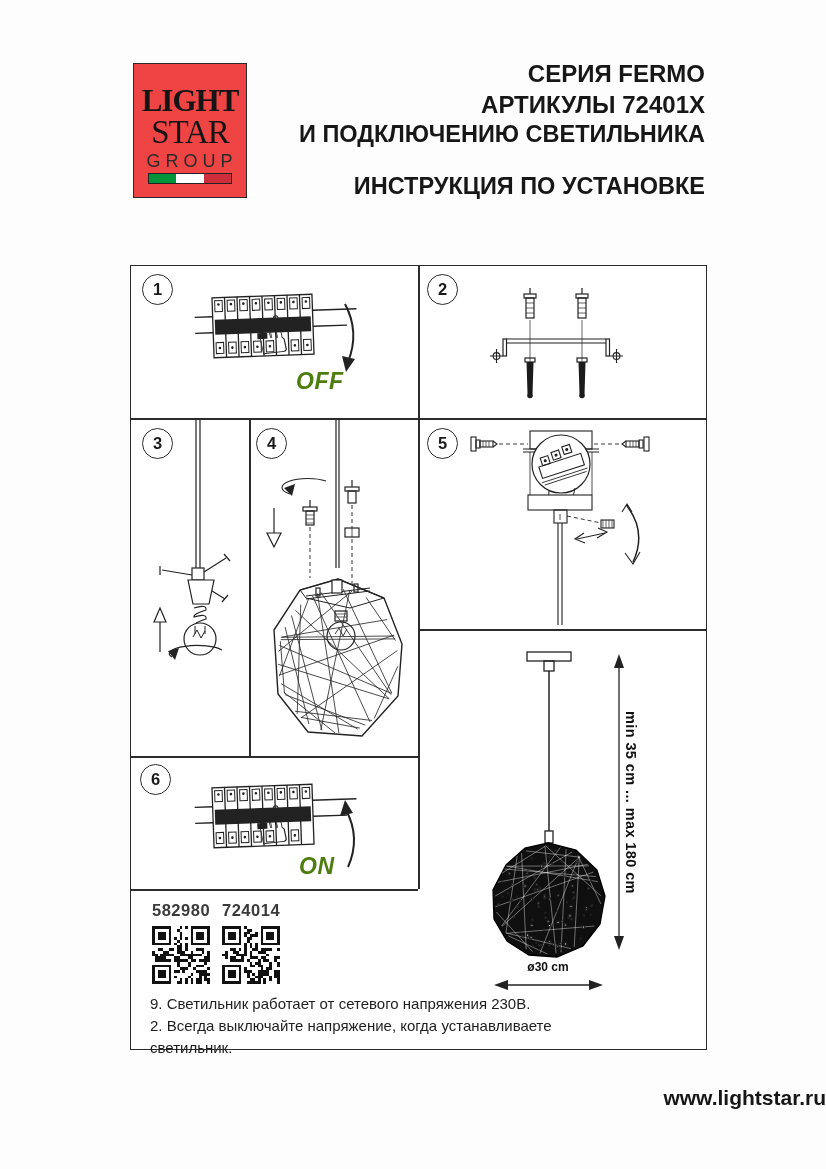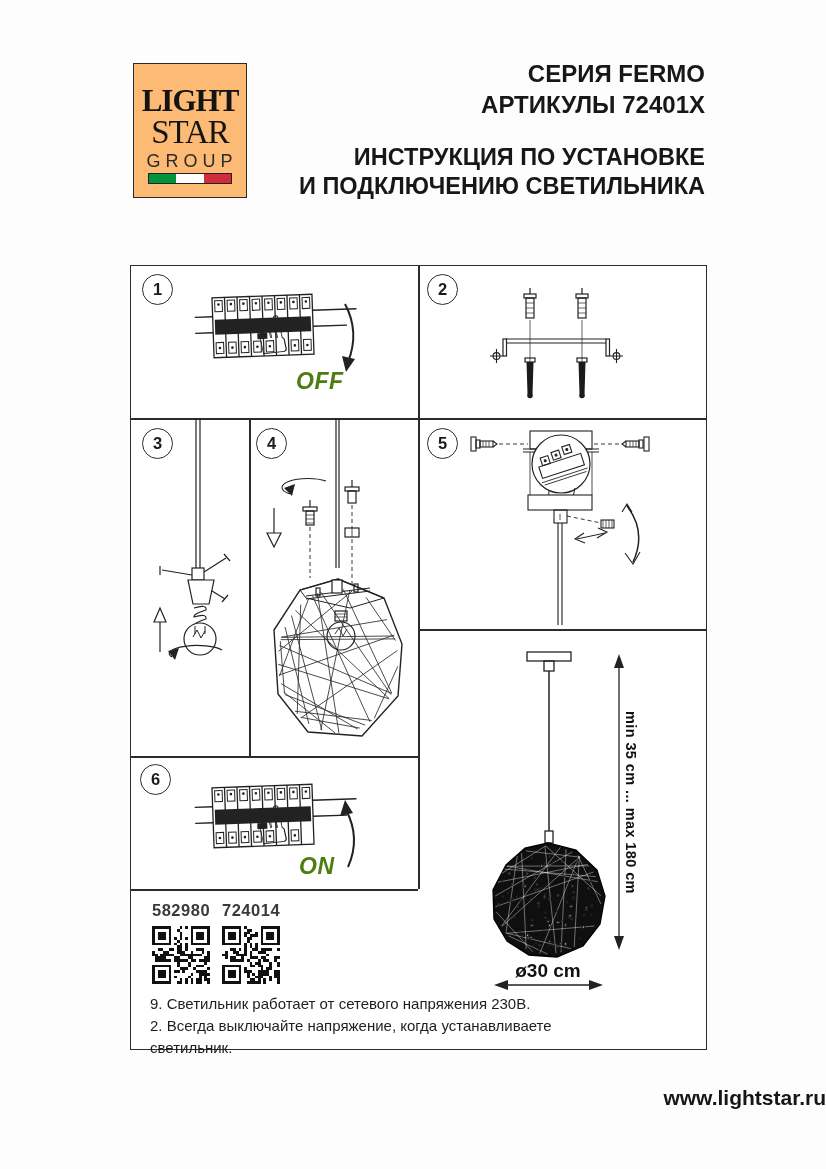--- a/index.html
+++ b/index.html
@@ -1,21 +1,21 @@
 <!DOCTYPE html>
 <html style="--flag-green: #00953a; --flag-red: #ce2e3b; --line: #2c2c2c;"><head>
 <meta charset="utf-8">
 <style>
   :root{ --line:#2c2c2c; --flag-green:#00953a; --flag-red:#ce2e3b; }
   html,body{margin:0;padding:0;background:#fff;}
   .page{position:relative;width:826px;height:1169px;background:#fdfdfd;overflow:hidden;
         font-family:"Liberation Sans",sans-serif;color:#1c1c1c;}
   
   .logo{position:absolute;left:133px;top:63px;width:112px;height:133px;border:1.5px solid #2a2a2a;
-        background:#fdba74;text-align:center;}
+        background:#ef4444;text-align:center;}
   .logo-light{font-family:"Liberation Serif",serif;font-weight:700;font-size:31px;line-height:30px;
         margin-top:22px;letter-spacing:-1px;color:#141414;}
   .logo-star{font-family:"Liberation Serif",serif;font-weight:400;font-size:33px;line-height:32px;
         letter-spacing:-1px;color:#141414;}
   .logo-group{font-size:18px;letter-spacing:5px;color:#2b2b2b;margin-top:3px;margin-left:4px;}
   .flag{position:absolute;left:14px;bottom:13px;width:82px;height:9px;border:1px solid #222;
         display:flex;}
   .flag i{flex:1;display:block;}
   .flag .fg{background:var(--flag-green);} .flag .fw{background:#fff;} .flag .fr{background:var(--flag-red);}
   .title-block{position:absolute;right:121px;top:58px;text-align:right;font-weight:700;color:#171717;}
@@ -31,21 +31,21 @@
            font-size:16.5px;font-weight:700;display:flex;align-items:center;justify-content:center;
            background:#fff;color:#1a1a1a;}
   
   svg.draw{position:absolute;overflow:visible;}
   .hand-icon{position:absolute;font-size:52px;color:#222;transform:rotate(-12deg);line-height:1;
              font-family:"DejaVu Sans",sans-serif;}
   .onoff{position:absolute;font-size:23px;font-weight:700;letter-spacing:0.5px;color:#4d7c0f;font-style:italic;}
   .dim-v{position:absolute;left:618px;top:655px;width:26px;height:295px;display:flex;align-items:center;
          justify-content:center;writing-mode:vertical-rl;font-size:14.5px;font-weight:700;color:#111;
          letter-spacing:0.4px;white-space:nowrap;}
-  .dim-h{position:absolute;left:492px;top:960px;width:112px;text-align:center;font-size:19px;
+  .dim-h{position:absolute;left:492px;top:960px;width:112px;text-align:center;font-size:12px;
          font-weight:700;color:#111;}
   .qr-label{position:absolute;font-size:16.5px;font-weight:700;color:#3a3a3a;letter-spacing:0.5px;}
   .qr{position:absolute;width:58px;height:58px;}
   .notes{position:absolute;left:150px;top:993px;width:480px;font-size:15px;line-height:22px;color:#1e1e1e;}
   .footer{position:absolute;left:0;top:1086px;width:100%;text-align:right;font-size:21px;
           font-weight:700;color:#161616;}
 </style>
 </head>
 <body>
 
@@ -57,22 +57,22 @@
     <div class="logo-group">GROUP</div>
     <div class="flag">
         <i class="fg"></i>
         <i class="fw"></i>
         <i class="fr"></i>
       </div>
   </div>
   <div class="title-block">
     <div class="t-top">СЕРИЯ FERMO</div>
     <div class="t-top">АРТИКУЛЫ 72401X</div>
+    <div class="t-main" style="margin-top:0;">И ПОДКЛЮЧЕНИЮ СВЕТИЛЬНИКА</div>
     <div class="t-main">ИНСТРУКЦИЯ ПО УСТАНОВКЕ</div>
-    <div class="t-main" style="margin-top:0;">И ПОДКЛЮЧЕНИЮ СВЕТИЛЬНИКА</div>
   </div>
 
   <div class="sheet">
     <i class="vl" style="left:287px;top:0;height:623px"></i>
     <i class="vl" style="left:118px;top:152px;height:338px"></i>
     <i class="hl" style="top:152px;left:0;width:575px"></i>
     <i class="hl" style="top:363px;left:287px;width:288px"></i>
     <i class="hl" style="top:490px;left:0;width:287px"></i>
     <i class="hl" style="top:623px;left:0;width:287px"></i>
   </div>

